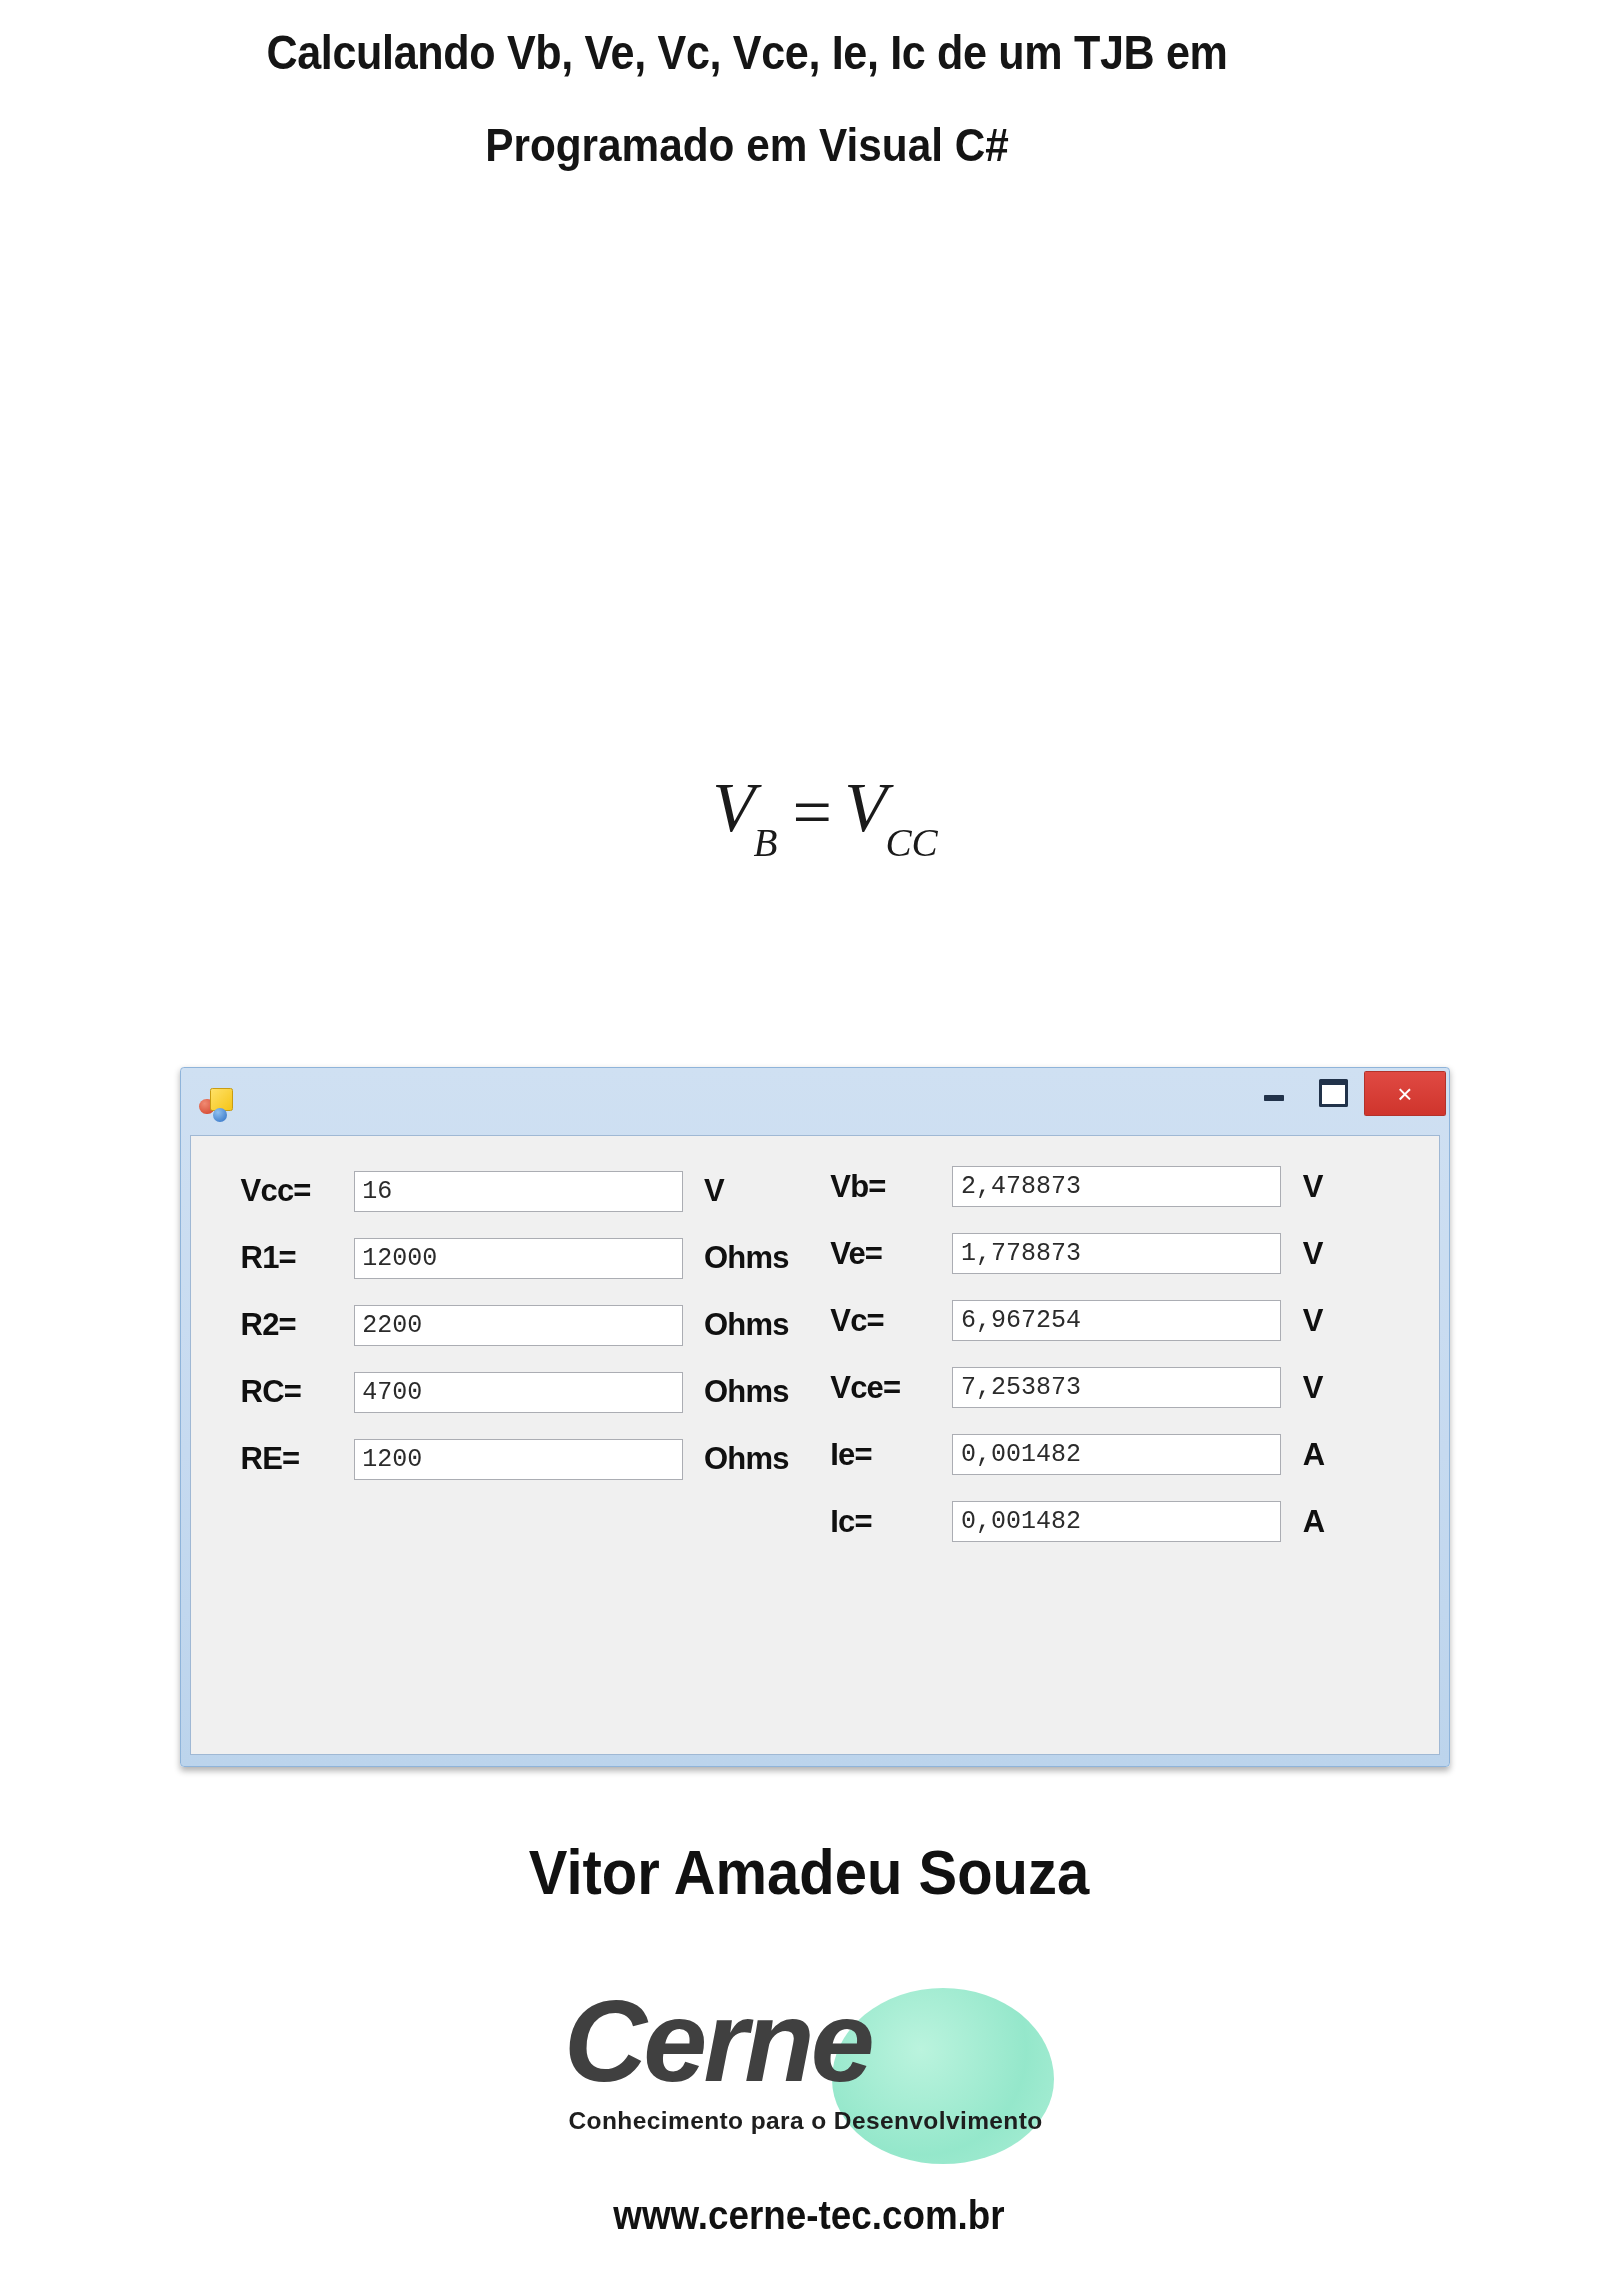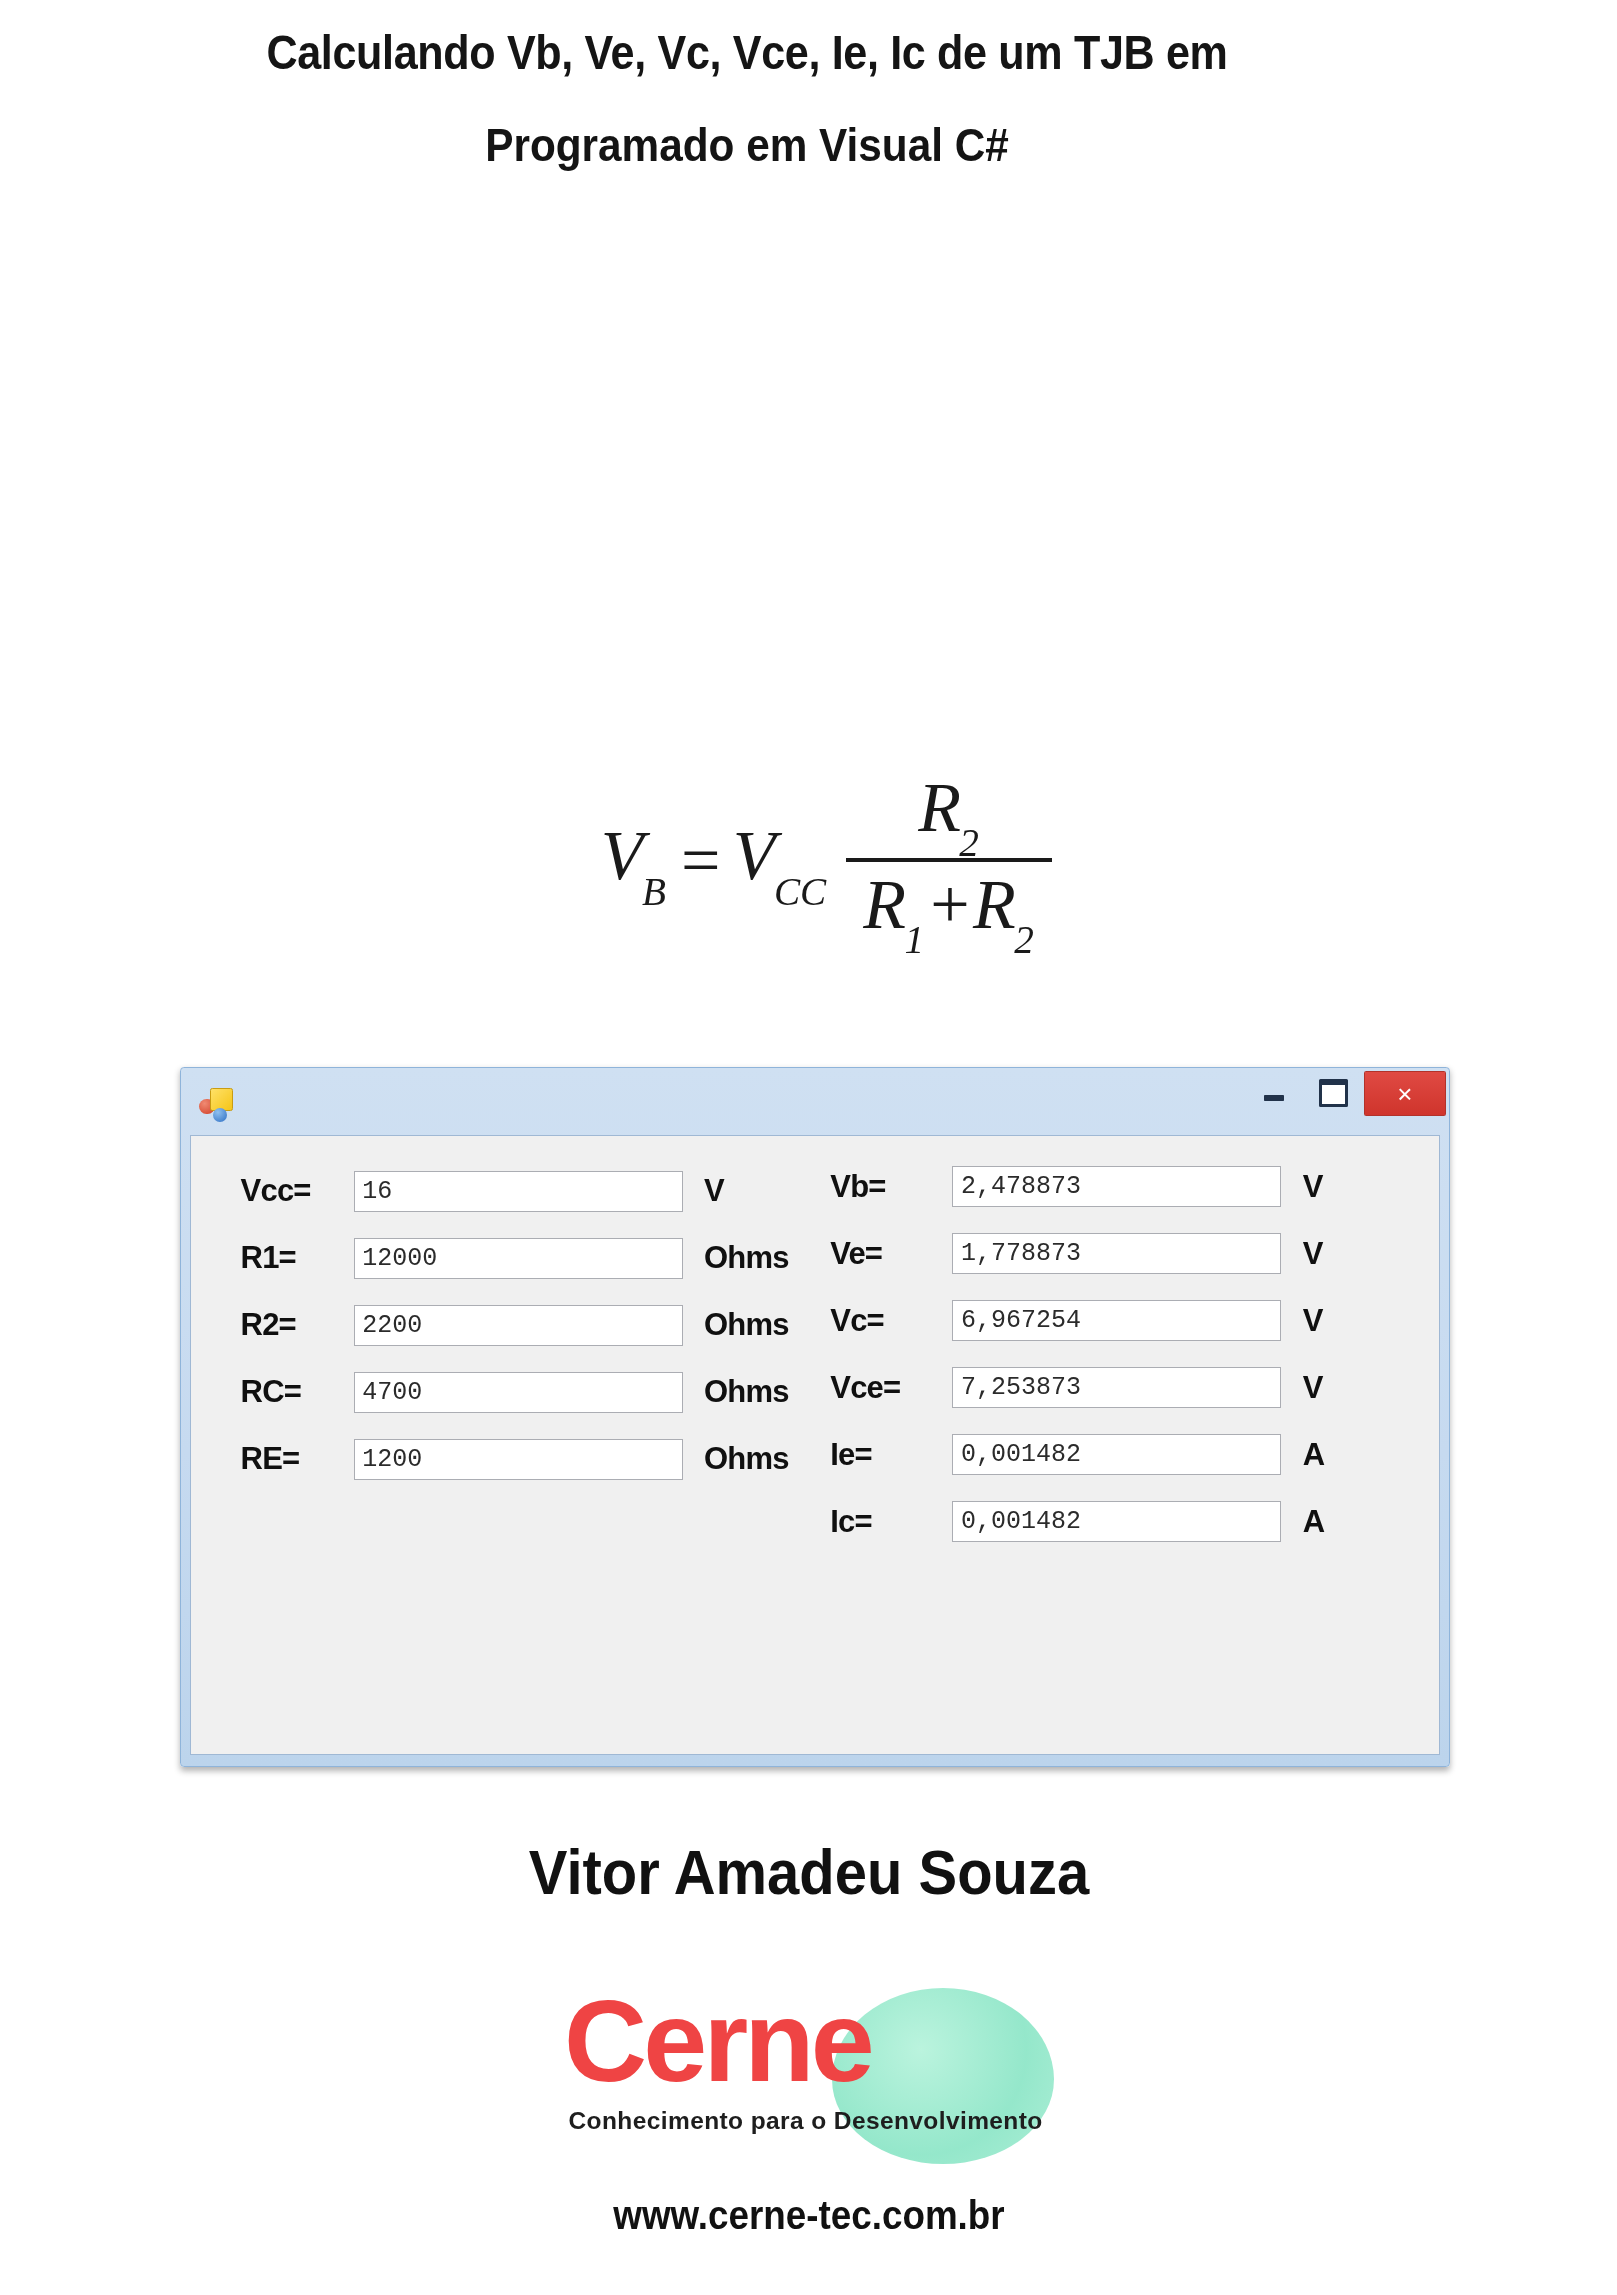--- a/index.html
+++ b/index.html
@@ -289,21 +289,22 @@
     background: radial-gradient(circle at 40% 35%, #b7f3dc, #8fe6c8 60%, #a8eed4 100%);
     border-radius: 50% 50% 50% 50% / 52% 52% 48% 48%;
     opacity: 0.95;
   }
   .logo-word {
     position: absolute;
     left: 23px; top: 1.5px;
     font-family: "Liberation Sans", sans-serif;
     font-size: 115px;
     font-weight: bold;
-    color: #ef4444;
+    font-style: italic;
+    color: #404040;
     letter-spacing: -3.8px;
     line-height: 1;
   }
   .logo-tag {
     position: absolute;
     left: 27.5px; top: 125px;
     font-size: 24.5px;
     font-weight: bold;
     color: #1e1e1e;
     letter-spacing: 0.4px;
@@ -328,25 +329,20 @@
 
 
   <div class="subtitle">Programado em Visual C#</div>
 </div>
 
 <div class="formula">
   <span class="formula-inner">
     <span class="f-var"><span>V</span><span class="f-sub">B</span></span>
     <span class="f-eq">=</span>
     <span class="f-var"><span>V</span><span class="f-sub">CC</span></span>
-    <span class="frac">
-      <span class="num"><span>R</span><span class="f-sub">2</span></span>
-      <span class="bar"></span>
-      <span class="den"><span>R</span><span class="f-sub">1</span><span>+R</span><span class="f-sub">2</span></span>
-    </span>
   </span>
 </div>
 
 <div class="winform">
 
   <div class="titlebar">
     <div class="app-icon">
       <span class="c-red"></span>
       <span class="sq"></span>
       <span class="c-blue"></span>

